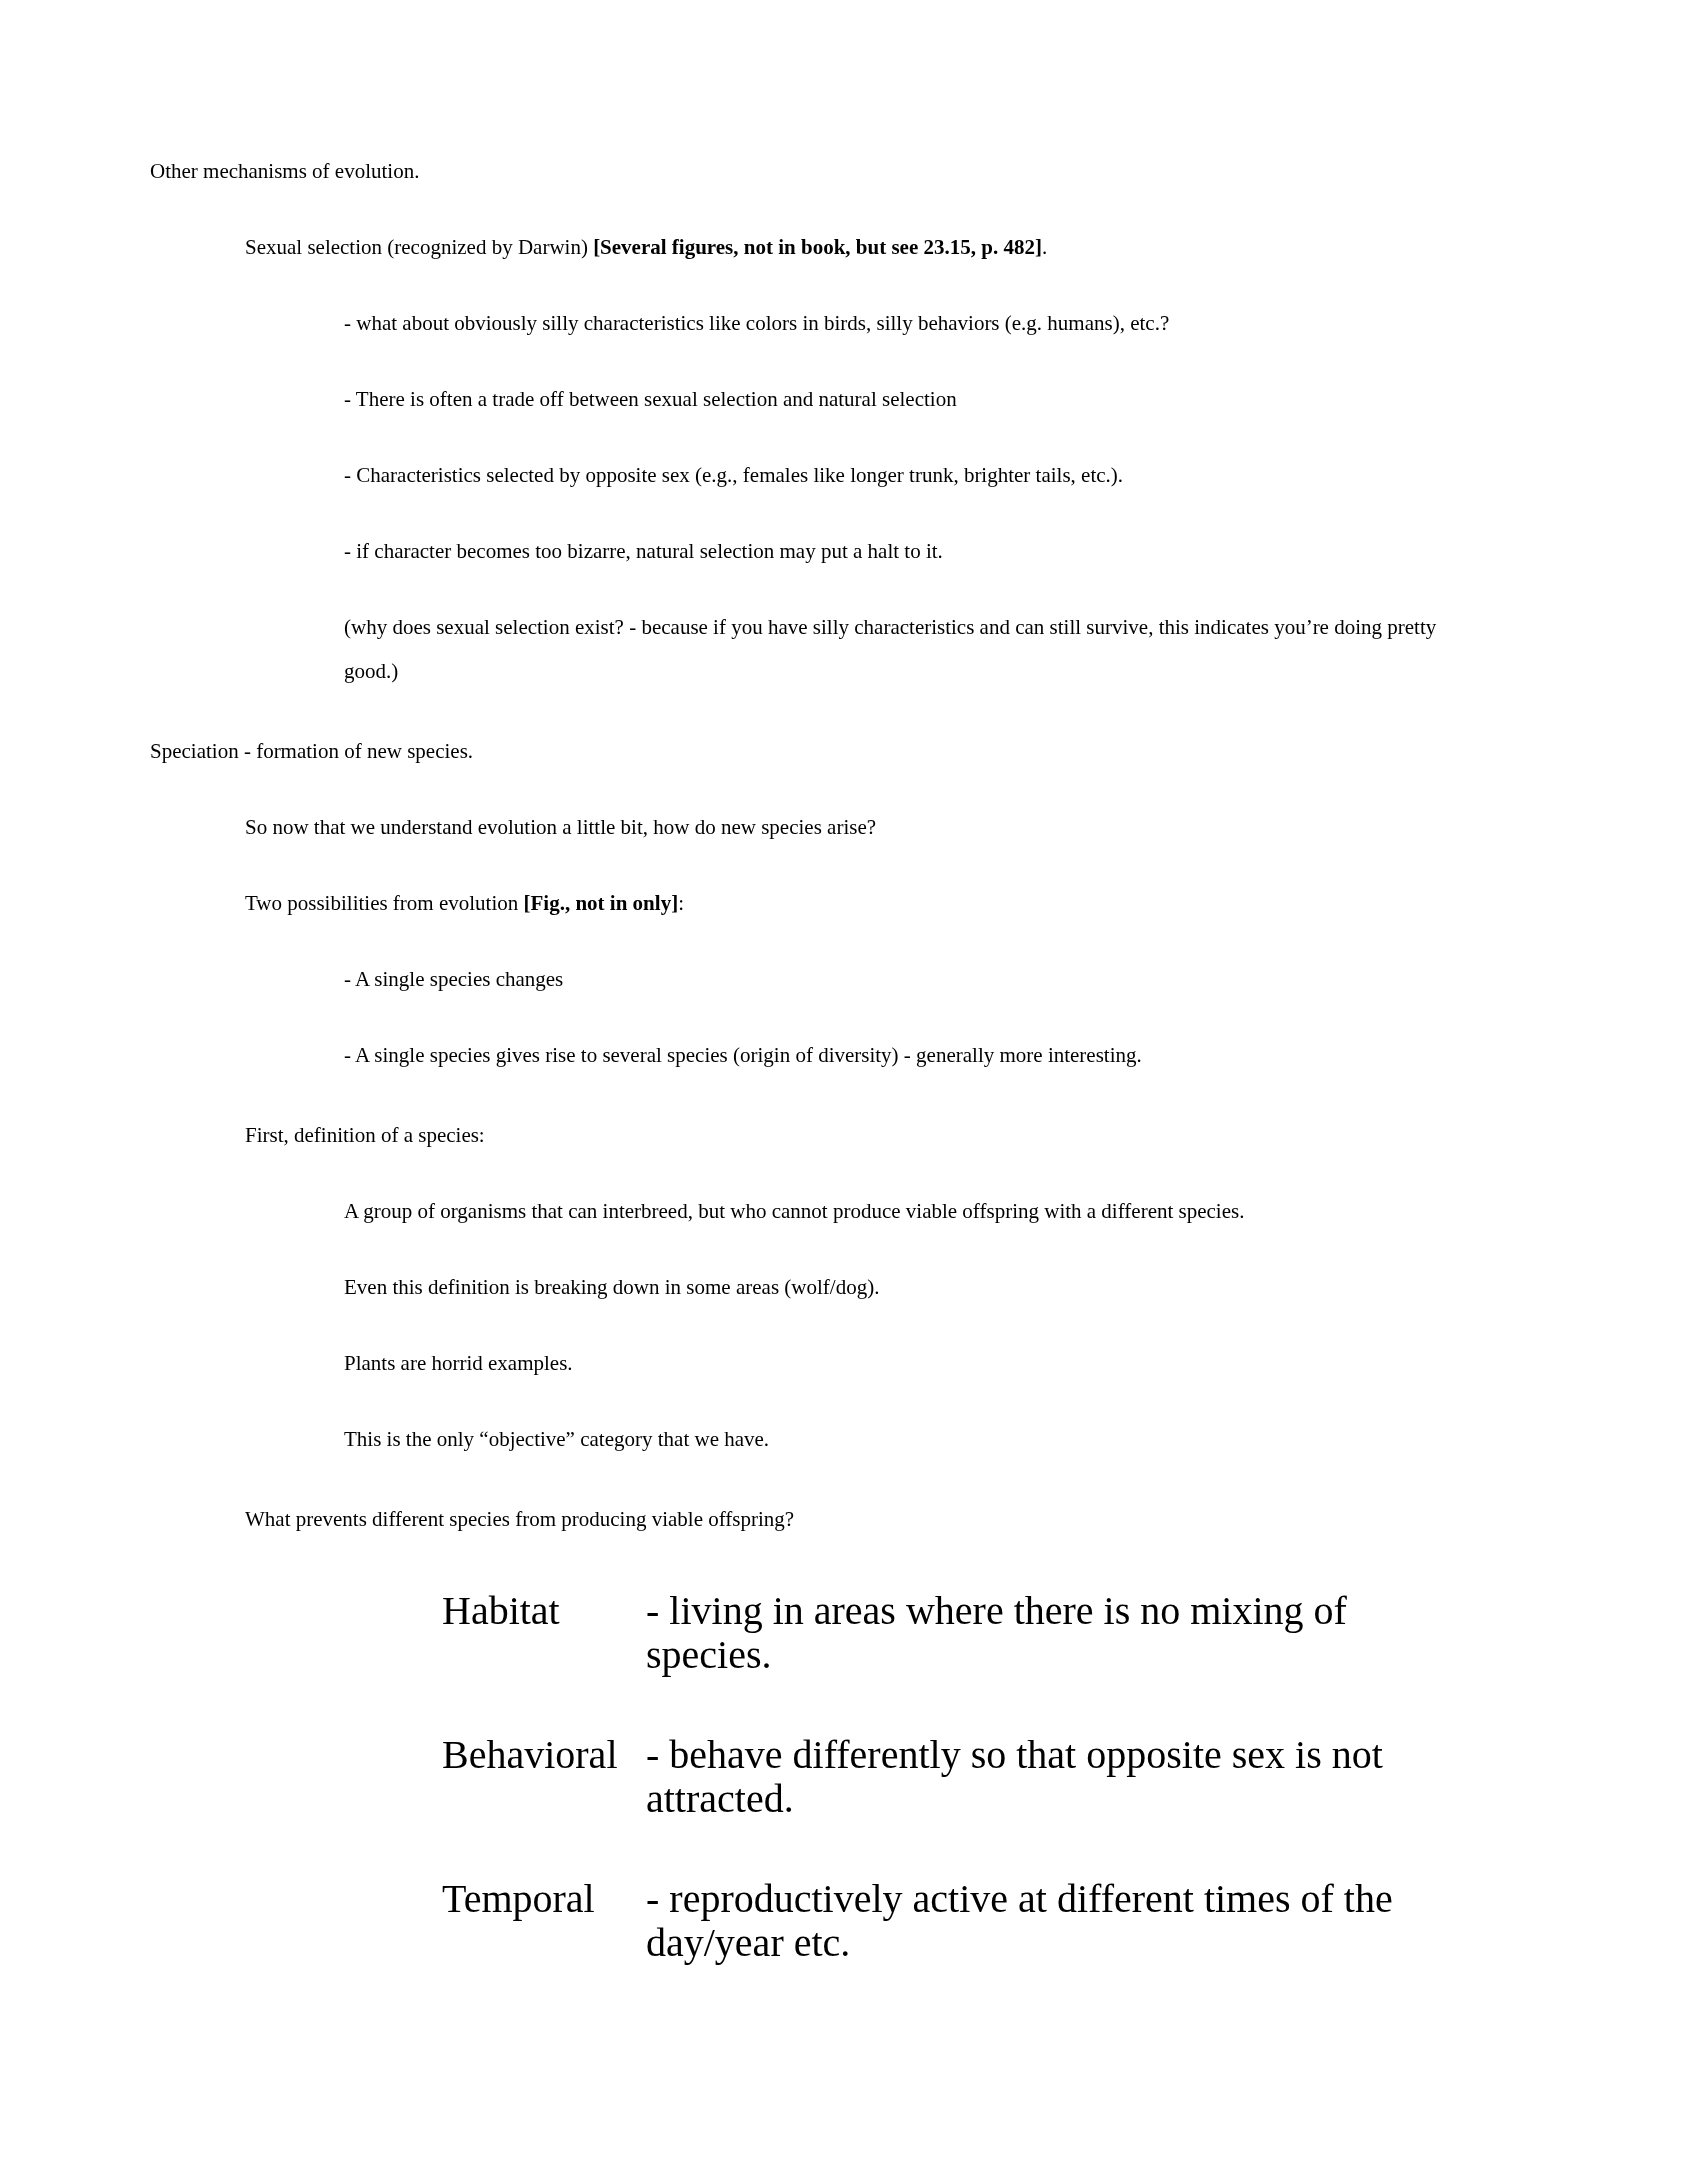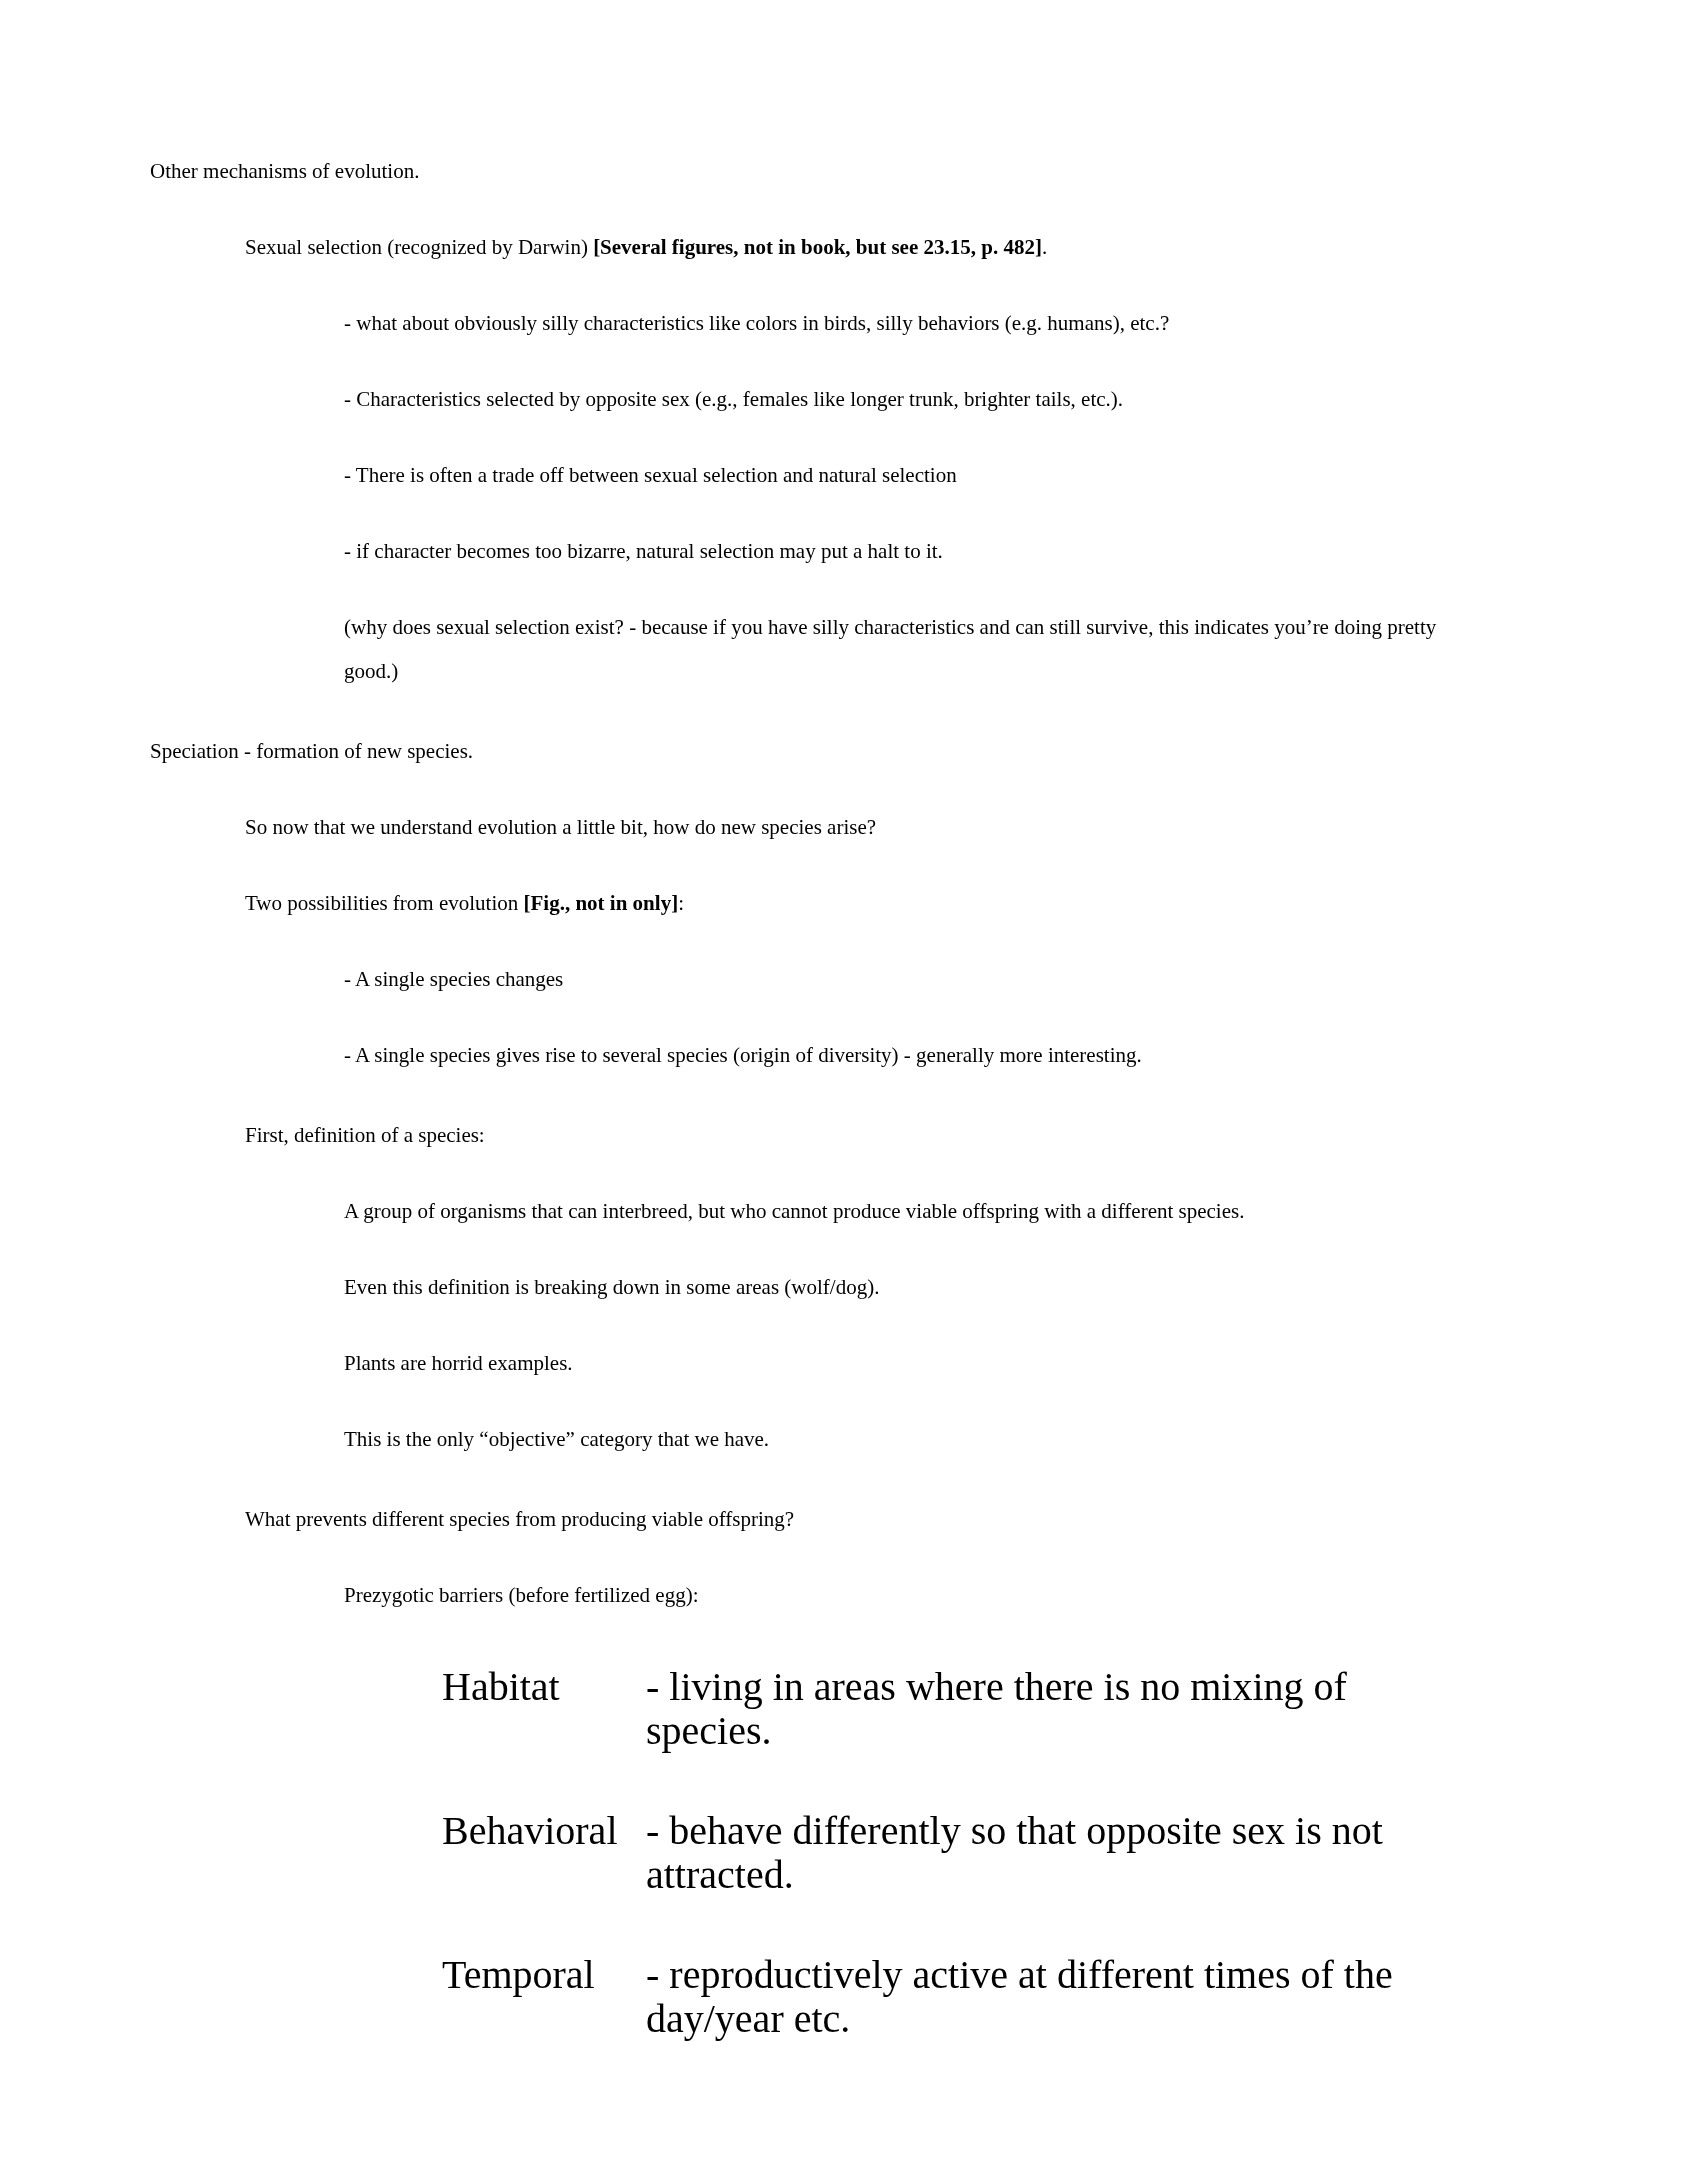--- a/index.html
+++ b/index.html
@@ -57,22 +57,22 @@
 </head>
 <body>
 
 <div id="page">
 
   <p class="block lvl0">Other mechanisms of evolution.</p>
 
   <p class="block lvl1"><span>Sexual selection (recognized by Darwin) </span><b>[Several figures, not in book, but see 23.15, p. 482]</b><span>.</span></p>
 
   <p class="block lvl2">- what about obviously silly characteristics like colors in birds, silly behaviors (e.g. humans), etc.?</p>
+  <p class="block lvl2">- There is often a trade off between sexual selection and natural selection</p>
   <p class="block lvl2">- Characteristics selected by opposite sex (e.g., females like longer trunk, brighter tails, etc.).</p>
-  <p class="block lvl2">- There is often a trade off between sexual selection and natural selection</p>
   <p class="block lvl2">- if character becomes too bizarre, natural selection may put a halt to it.</p>
   <p class="block lvl2 gap-lg">(why does sexual selection exist? - because if you have silly characteristics and can still survive, this indicates you’re doing pretty good.)</p>
 
   <p class="block lvl0">Speciation - formation of new species.</p>
 
   <p class="block lvl1">So now that we understand evolution a little bit, how do new species arise?</p>
 
   <p class="block lvl1"><span>Two possibilities from evolution </span><b>[Fig., not in only]</b><span>:</span></p>
 
   <p class="block lvl2">- A single species changes</p>
@@ -80,21 +80,20 @@
 
   <p class="block lvl1">First, definition of a species:</p>
 
   <p class="block lvl2">A group of organisms that can interbreed, but who cannot produce viable offspring with a different species.</p>
   <p class="block lvl2">Even this definition is breaking down in some areas (wolf/dog).</p>
   <p class="block lvl2">Plants are horrid examples.</p>
   <p class="block lvl2 gap-lg">This is the only “objective” category that we have.</p>
 
   <p class="block lvl1">What prevents different species from producing viable offspring?</p>
 
-  <p class="block lvl2">Prezygotic barriers (before fertilized egg):</p>
 
   <div class="tabrow">
     <span class="term">Habitat</span>
     <span class="def">- living in areas where there is no mixing of species.</span>
   </div>
   <div class="tabrow">
     <span class="term">Behavioral</span>
     <span class="def">- behave differently so that opposite sex is not attracted.</span>
   </div>
   <div class="tabrow">

